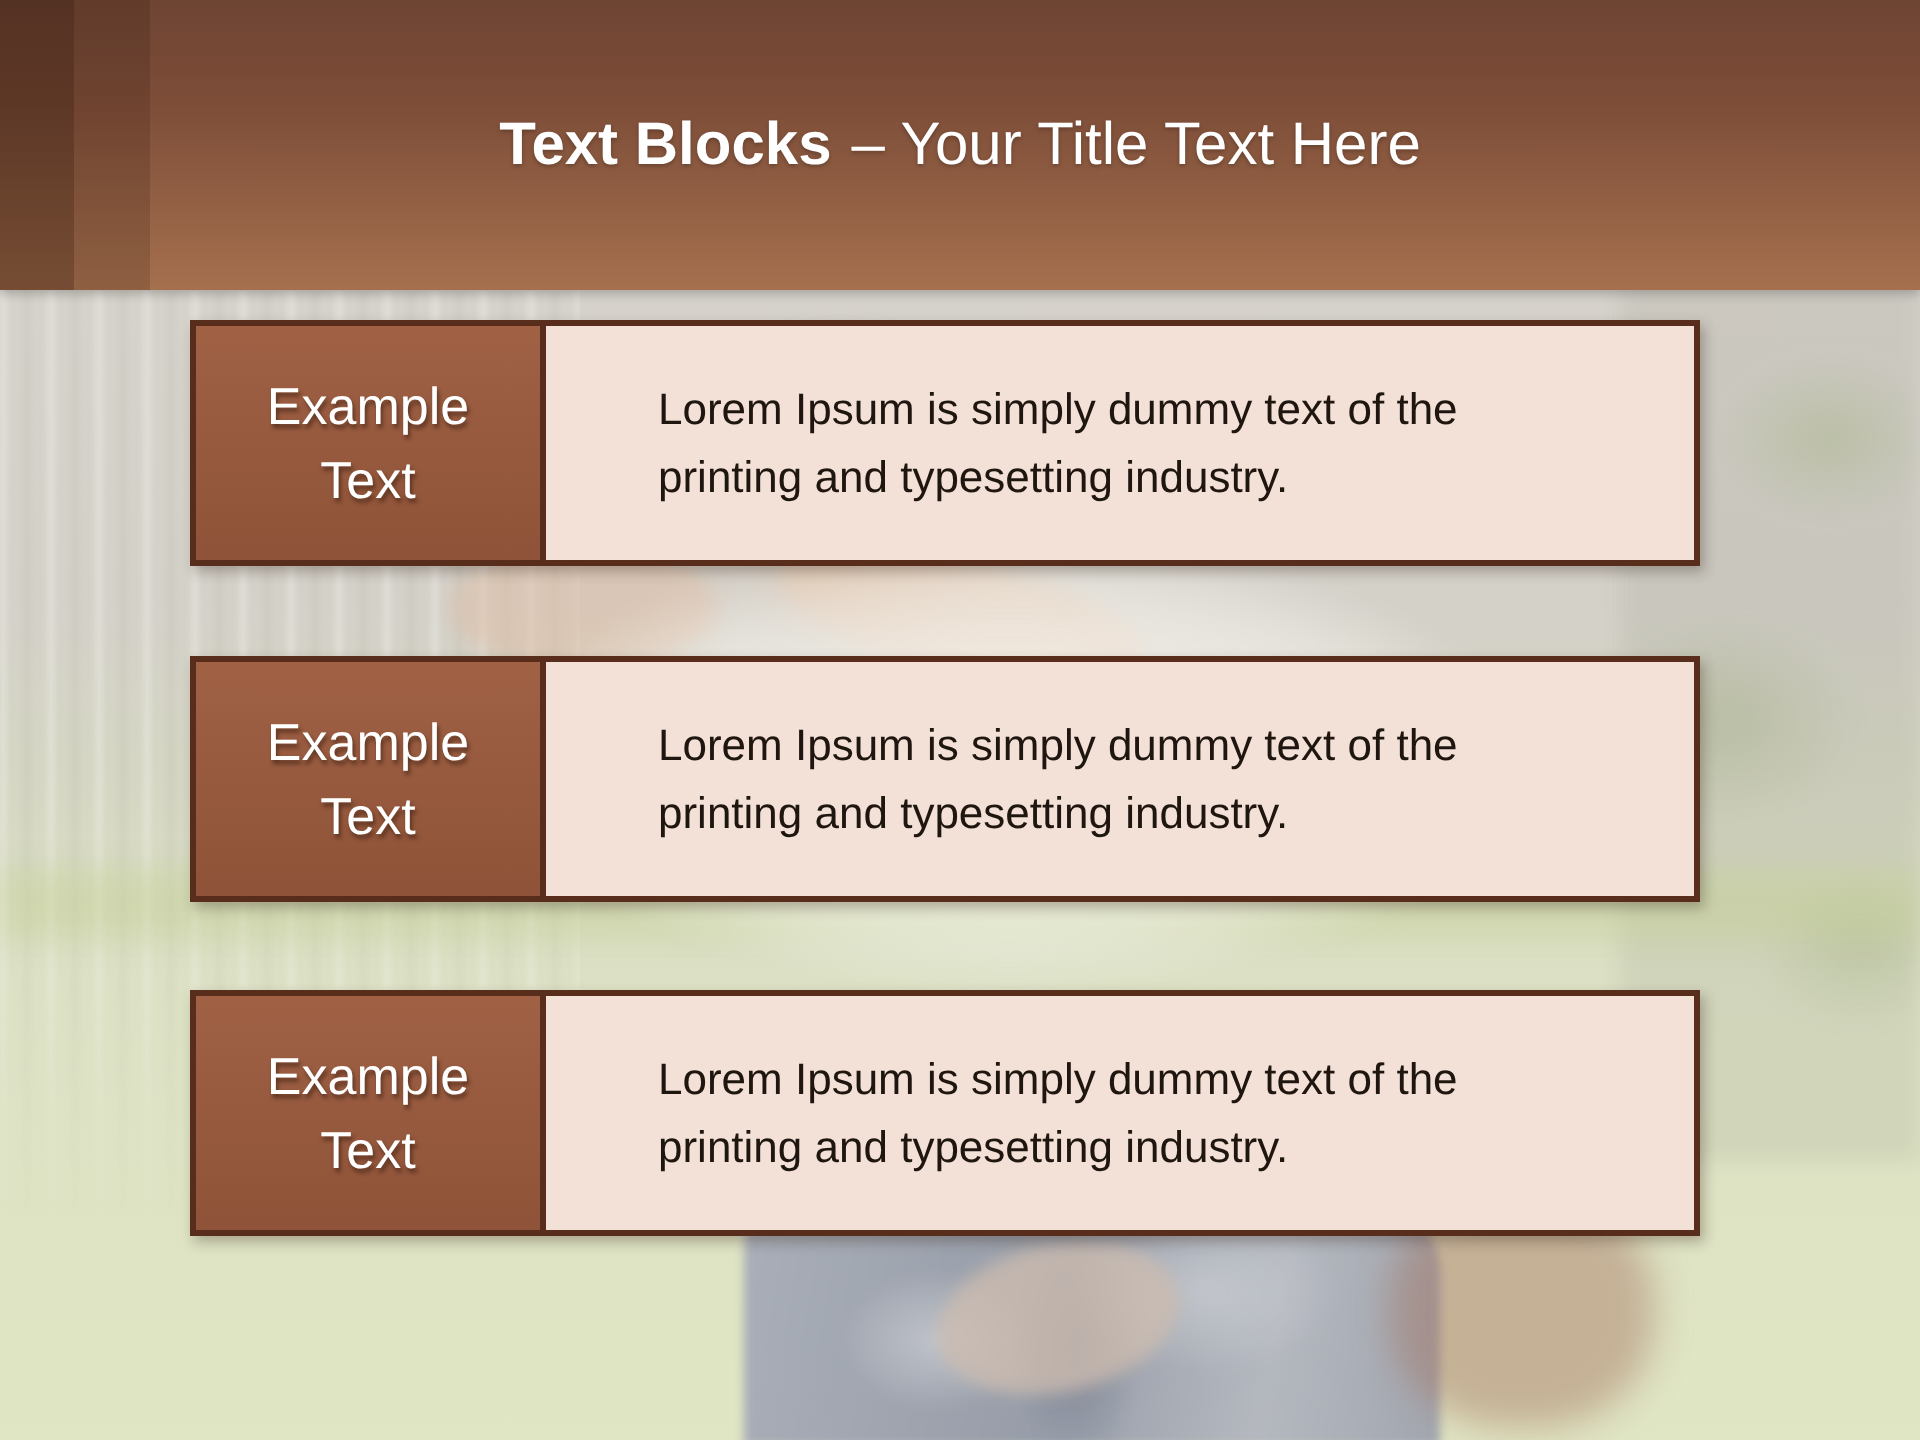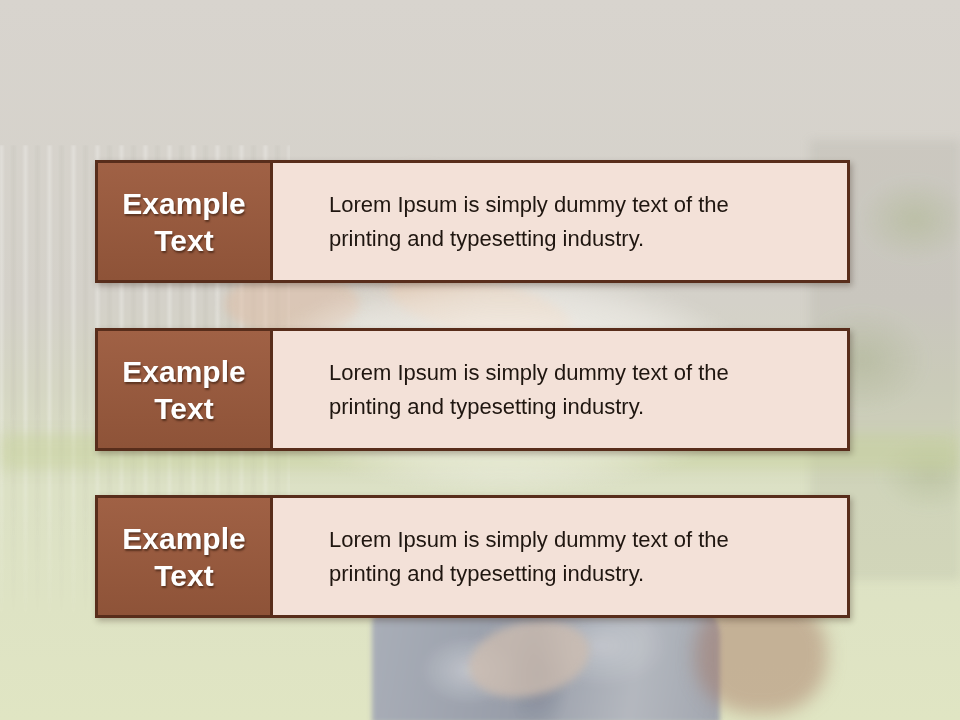--- a/index.html
+++ b/index.html
@@ -86,21 +86,21 @@
   }
   .row.r1 { top:160px; }
   .row.r2 { top:328px; }
   .row.r3 { top:495px; }
   .row-label {
     flex:0 0 178px; width:178px;
     border:3px solid #582d1b;
     background:linear-gradient(to bottom, #a06145, #8e5338);
     display:flex; align-items:center; justify-content:center; text-align:center;
     padding:0 32px;
-    color:#ffffff; font-size:30px; font-weight:700; line-height:37px;
+    color:#ffffff; font-size:26px; font-weight:400; line-height:37px;
     text-shadow:1px 2px 2px rgba(40,18,8,0.55);
   }
   .row-content {
     flex:1;
     border:3px solid #582d1b; border-left:none;
     background:#f3e1d8;
     display:flex; flex-direction:column; justify-content:center;
     padding-left:56px; padding-right:30px;
   }
   .row-content .line {
@@ -118,20 +118,28 @@
     <div class="shape grass-band"></div>
     <div class="shape head"></div>
     <div class="shape face"></div>
     <div class="shape arm"></div>
     <div class="shape shirt"></div>
     <div class="shape jeans"></div>
     <div class="shape hand"></div>
     <div class="shape glove"></div>
   </div>
 
+  <div class="header">
+    <div class="band1"></div>
+    <div class="band2"></div>
+    <div class="slide-title">
+      <span class="title-bold">Text Blocks</span>
+      <span class="title-rest">– Your Title Text Here</span>
+    </div>
+  </div>
 
   <div class="row r1">
     <div class="row-label">
       <span>Example Text</span>
     </div>
     <div class="row-content">
       <div class="line">Lorem Ipsum is simply dummy text of the</div>
       <div class="line">printing and typesetting industry.</div>
     </div>
   </div>

